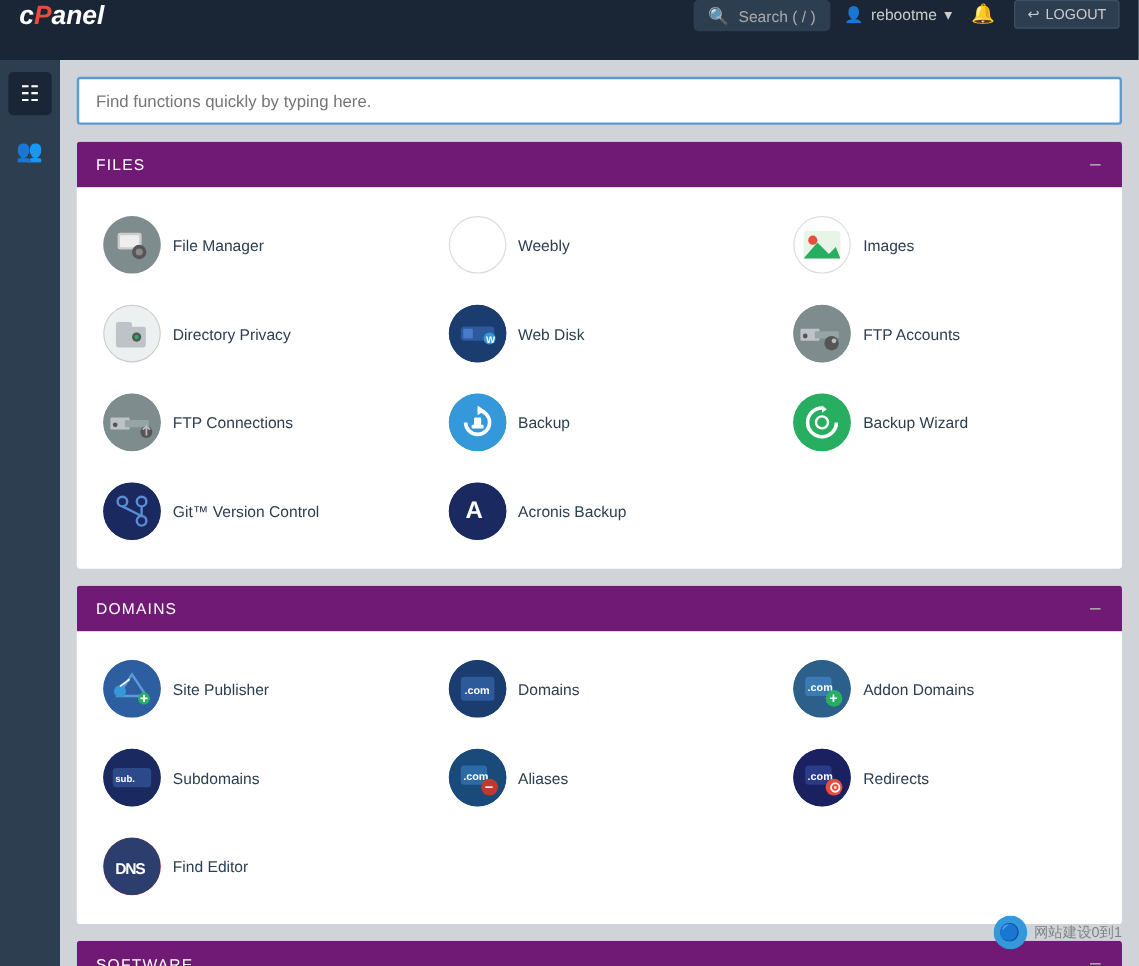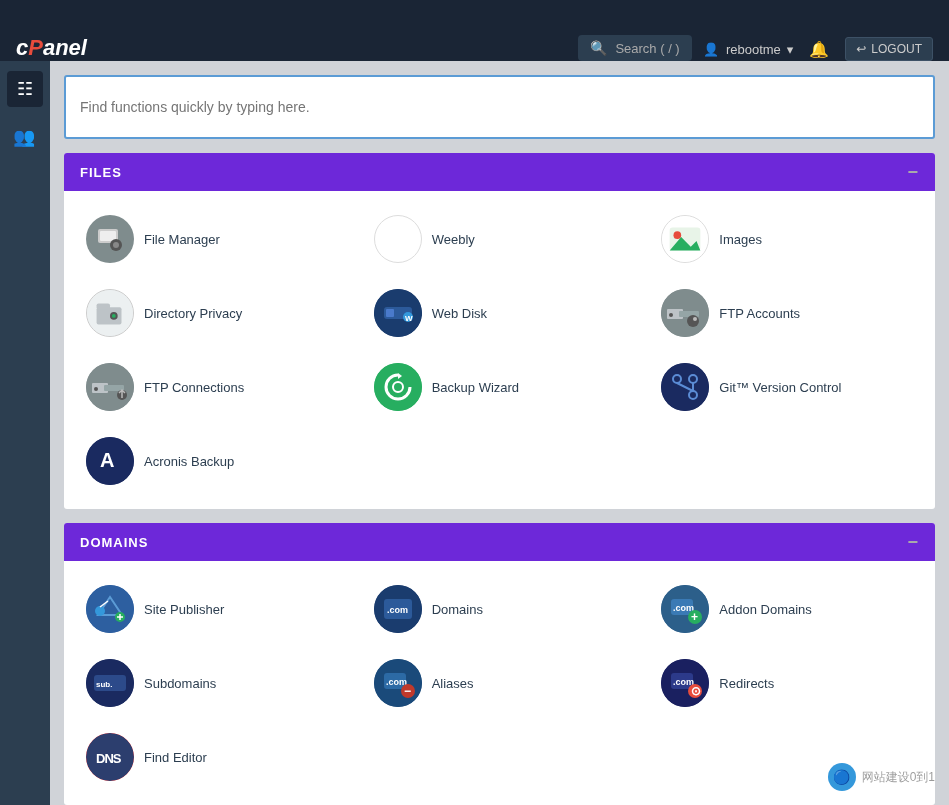--- a/index.html
+++ b/index.html
@@ -1,23 +1,23 @@
 <!DOCTYPE html>
 <html><head>
   <meta charset="utf-8">
   <style>
     * { box-sizing: border-box; margin: 0; padding: 0; }
     body { font-family: Arial, sans-serif; background: #d0d3d8; display: flex; flex-direction: column; height: 100vh; overflow: hidden; }
 
     
     .topnav {
       background: #1a2535;
-      height: 61px;
-      display: flex;
-      align-items: flex-end;
+      height: 50px;
+      display: flex;
+      align-items: flex-start;
       padding: 0 16px;
       flex-shrink: 0;
       gap: 12px;
     }
     .topnav .logo {
       color: #fff;
       font-size: 22px;
       font-style: italic;
       font-weight: bold;
       margin-right: auto;
@@ -91,40 +91,40 @@
       overflow-y: auto;
       padding: 14px;
       background: #d0d3d8;
     }
 
     
     .content-search {
       background: #fff;
       border: 2px solid #5b9bd5;
       border-radius: 3px;
-      padding: 22px 14px;
+      padding: 10px 14px;
       width: 100%;
       font-size: 14px;
       color: #a21caf;
       margin-bottom: 14px;
       outline: none;
     }
 
     
     .section {
       background: #fff;
       border-radius: 3px;
       margin-bottom: 14px;
       overflow: hidden;
     }
     .section-header {
-      background: #6d28d9;
+      background: #701a75;
       color: #fff;
       font-size: 13px;
-      font-weight: bold;
+      font-weight: normal;
       letter-spacing: 1px;
       padding: 10px 16px;
       display: flex;
       align-items: center;
       justify-content: space-between;
     }
     .section-header .collapse-btn {
       color: #aaa;
       font-size: 18px;
       cursor: pointer;
@@ -323,20 +323,32 @@
               <rect x="6" y="20" width="16" height="10" rx="1" fill="#bdc3c7"></rect>
               <circle cx="10" cy="26" r="2" fill="#555"></circle>
               <rect x="18" y="22" width="20" height="6" rx="1" fill="#95a5a6"></rect>
               <circle cx="36" cy="32" r="5" fill="#555"></circle>
               <path d="M33 30 L36 27 L39 30 M36 27 L36 35" stroke="#bbb" stroke-width="1.5" fill="none"></path>
             </svg>
           </div>
           <span class="app-label">FTP Connections</span>
         </div>
 
+        <div class="app-item">
+          <div class="app-icon ic-backup">
+            <svg width="48" height="48" viewBox="0 0 48 48">
+              <circle cx="24" cy="24" r="24" fill="#3498db"></circle>
+              <path d="M24 14 A10 10 0 1 1 14 24" stroke="#fff" stroke-width="3" fill="none"></path>
+              <path d="M24 10 L24 18 L30 14 Z" fill="#fff"></path>
+              <rect x="21" y="20" width="6" height="8" rx="1" fill="#fff"></rect>
+              <rect x="19" y="26" width="10" height="3" rx="1" fill="#fff"></rect>
+            </svg>
+          </div>
+          <span class="app-label">Backup</span>
+        </div>
 
         <div class="app-item">
           <div class="app-icon ic-backupwiz">
             <svg width="48" height="48" viewBox="0 0 48 48">
               <circle cx="24" cy="24" r="24" fill="#27ae60"></circle>
               <path d="M24 12 A12 12 0 1 0 36 24" stroke="#fff" stroke-width="3" fill="none"></path>
               <circle cx="24" cy="24" r="5" fill="none" stroke="#fff" stroke-width="2"></circle>
               <path d="M24 10 L24 16 L28 13 Z" fill="#fff"></path>
             </svg>
           </div>

